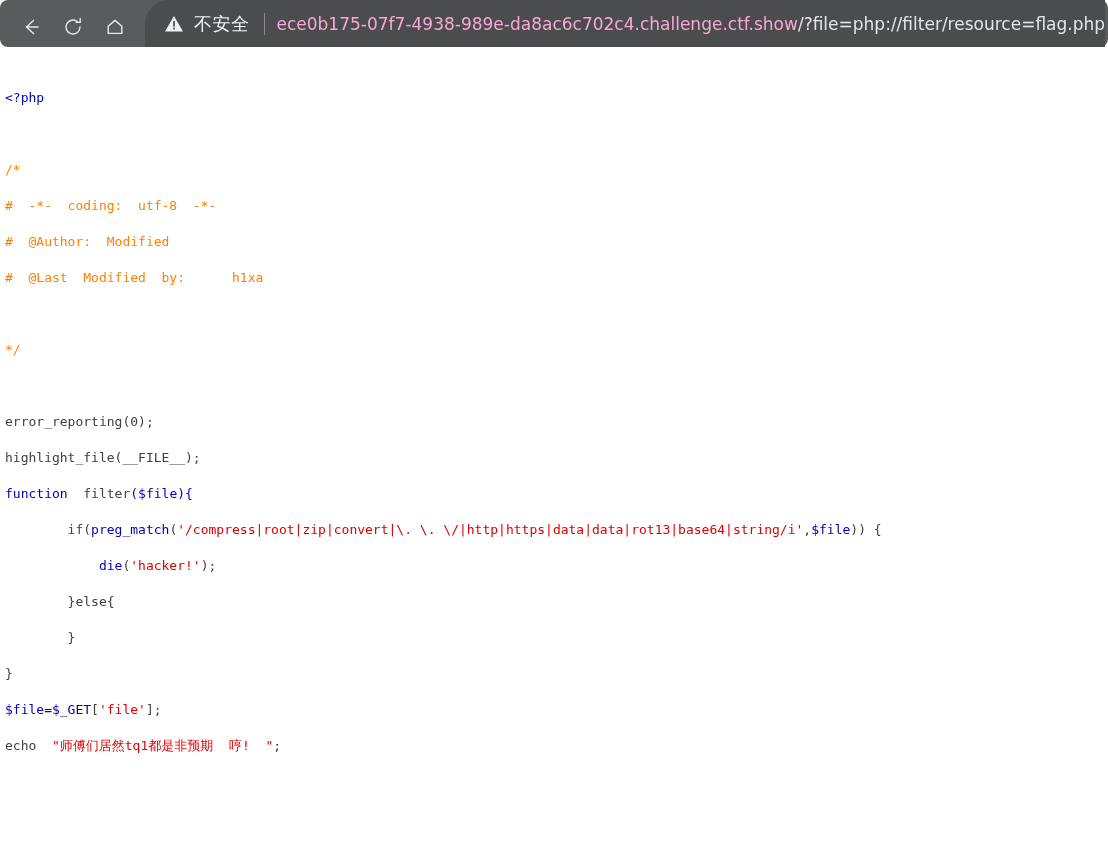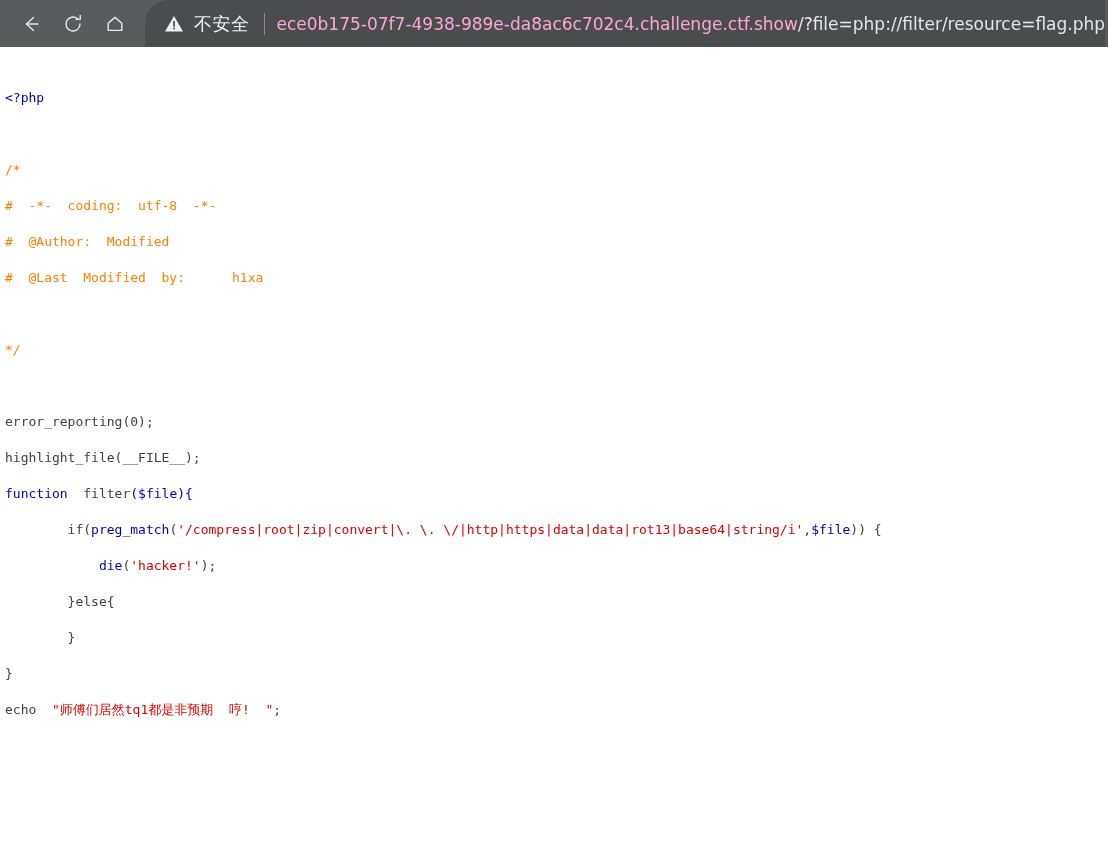--- a/index.html
+++ b/index.html
@@ -12,24 +12,25 @@
     height: 856px;
     overflow: hidden;
     font-family: "Liberation Sans", sans-serif;
   }
 
   
   .browser-toolbar {
     height: 47px;
     background: #5a5b5d;
     display: flex;
-    align-items: center;
+    align-items: flex-end;
     padding: 0 16px 0 10px;
     box-sizing: border-box;
     position: relative;
+    border-radius: 8px;
   }
   .nav-btn {
     width: 42px;
     height: 40px;
     display: flex;
     align-items: center;
     justify-content: center;
     flex: 0 0 auto;
   }
   .nav-btn svg { display: block; }
@@ -156,20 +157,21 @@
 <span class="ln"><span class="c-comment">*/</span></span>
 <span class="ln"> </span>
 <span class="ln"><span class="c-keyword">error_reporting</span><span class="c-keyword">(0);</span></span>
 <span class="ln"><span class="c-keyword">highlight_file</span><span class="c-keyword">(__FILE__);</span></span>
 <span class="ln"><span class="c-default">function</span><span class="c-keyword">  filter</span><span class="c-default">($file){</span></span>
 <span class="ln"><span class="c-keyword">        if(</span><span class="c-default">preg_match</span><span class="c-keyword">(</span><span class="c-string">'/compress|root|zip|convert|\. \. \/|http|https|data|data|rot13|base64|string/i'</span><span class="c-keyword">,</span><span class="c-default">$file</span><span class="c-keyword">)) {</span></span>
 <span class="ln"><span class="c-default">            die</span><span class="c-keyword">(</span><span class="c-string">'hacker!'</span><span class="c-keyword">);</span></span>
 <span class="ln"><span class="c-keyword">        }else{</span></span>
 <span class="ln"><span class="c-keyword">        }</span></span>
 <span class="ln"><span class="c-keyword">}</span></span>
+<span class="ln"><span class="c-default">$file=$_GET</span><span class="c-keyword">[</span><span class="c-string">'file'</span><span class="c-keyword">];</span></span>
 <span class="ln"><span class="c-keyword">echo  </span><span class="c-string">"师傅们居然tq1都是非预期  哼!  "</span><span class="c-keyword">;</span></span>
 
 
 
 
   </div>
 
 </div>
 
 </body></html>

